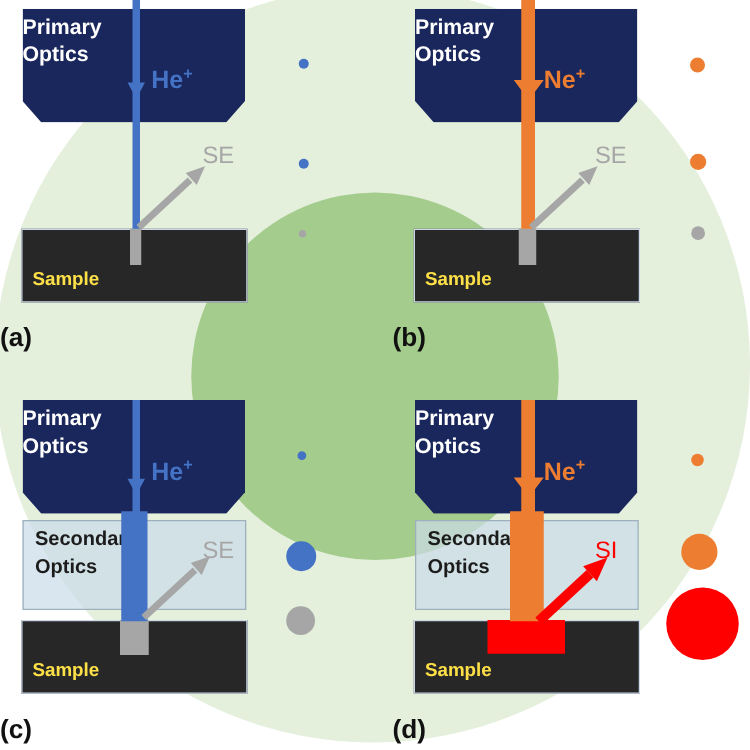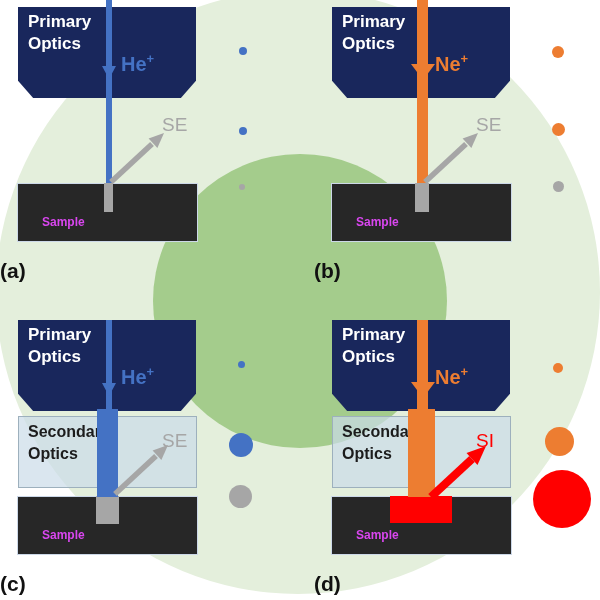--- a/index.html
+++ b/index.html
@@ -17,29 +17,29 @@
   #panel-b{left:314px;top:0;}
   #panel-c{left:0;top:313px;}
   #panel-d{left:314px;top:313px;}
 
   .primary-box{
     position:absolute;left:18px;top:7px;width:178px;height:91px;
     background:var(--navy,#19275C);z-index:3;
     clip-path:polygon(0 0,100% 0,100% 81%,91.5% 100%,8.5% 100%,0 81%);
   }
   .primary-label{
-    position:absolute;left:10px;top:4px;width:90px;
+    position:absolute;left:0;top:4px;width:90px;
     color:#fff;font-size:17px;font-weight:bold;line-height:22px;
   }
   .sample-box{
     position:absolute;left:17px;top:183px;width:179px;height:57px;
     background:var(--sample-dark,#272727);border:1px solid #ccd8e8;z-index:2;
   }
   .sample-label{
-    position:absolute;left:24px;top:31px;color:#d946ef;font-size:12px;font-weight:bold;
+    position:absolute;left:8px;top:31px;color:#fde047;font-size:15px;font-weight:bold;
   }
   .secondary-box{
     position:absolute;left:18px;top:103px;width:177px;height:70px;
     background:var(--secondary-fill,rgba(203,219,232,0.7));
     border:1px solid var(--secondary-border,#9DB0BD);z-index:4;
   }
   .secondary-label{
     position:absolute;left:9px;top:4px;width:110px;
     color:#1c1c1c;font-size:16px;font-weight:bold;line-height:22px;
   }

